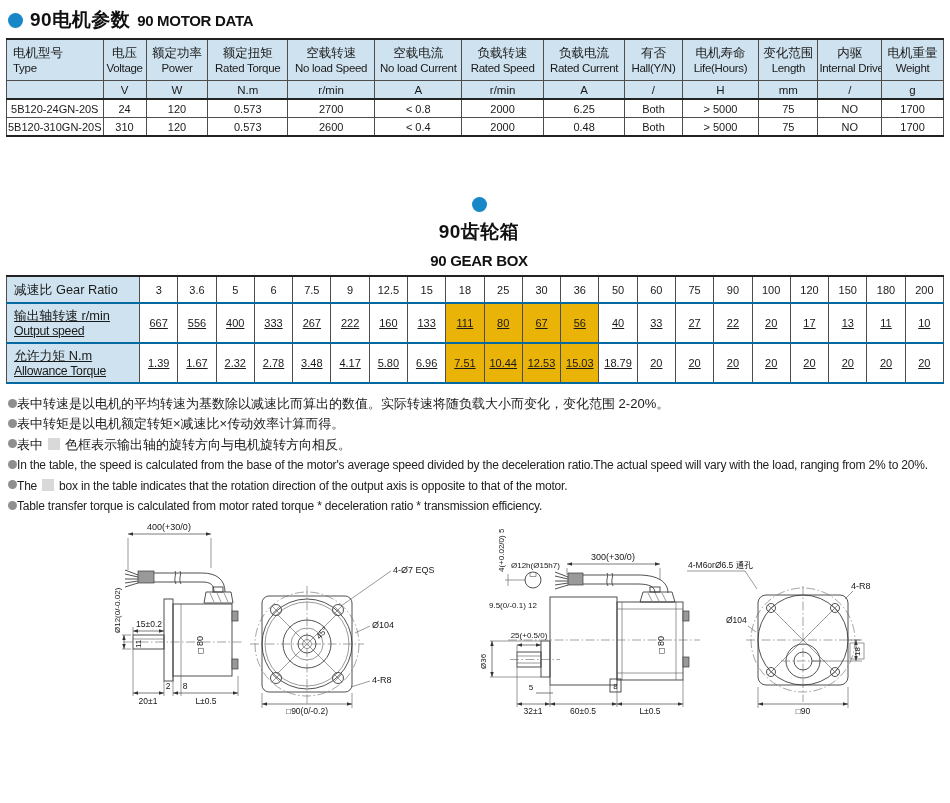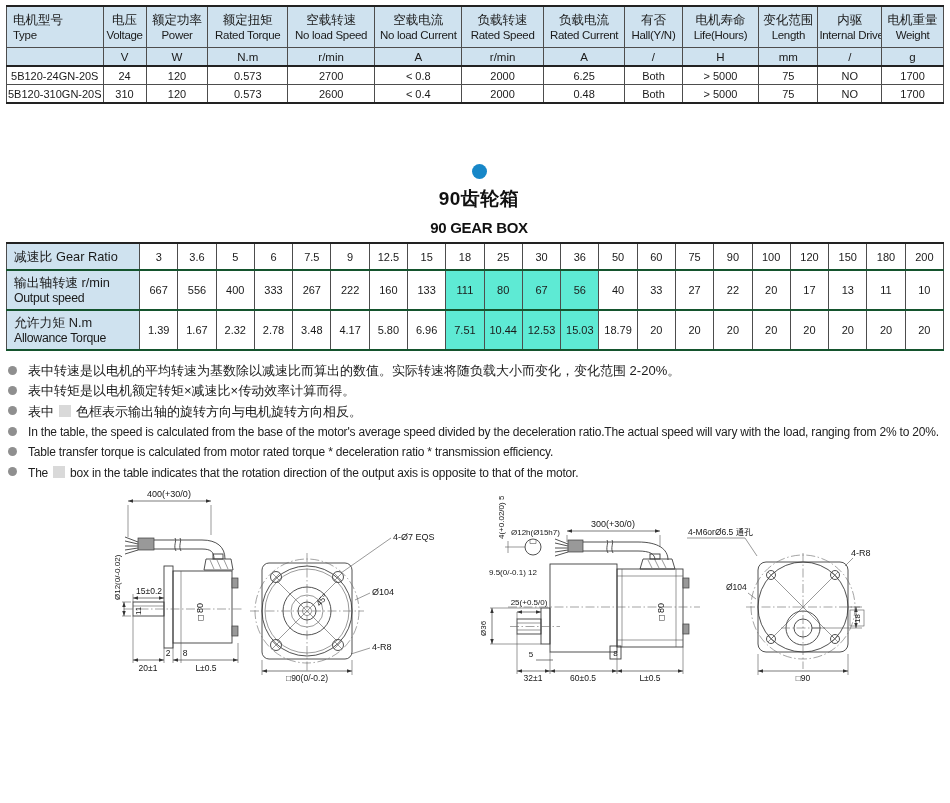--- a/index.html
+++ b/index.html
@@ -27,52 +27,57 @@
   .hen{font-size:11.5px;line-height:14px;letter-spacing:-0.3px;}
   .h2{height:17px;font-size:11.5px;}
   .motor-table tbody td{height:17px;font-size:11px;background:#fff;}
 
   .unit-note{width:938px;margin:0 6px;text-align:right;margin-top:-16px;}
   .un-cn{font-size:13.5px;font-weight:bold;}
   .un-en{font-size:12.5px;letter-spacing:-0.2px;}
 
   .gear-table{margin-top:6px;border:1.5px solid #222;}
   .gear-table th,.gear-table td{border-left:1px solid #4d4d4d;border-right:1px solid #4d4d4d;}
-  .gear-table tr{border-top:2px solid #222;border-bottom:2px solid #14532d;}
+  .gear-table tr{border-top:2px solid #222;border-bottom:2px solid #0369a1;}
   .glabel{background:#cfe2ef;text-align:left;padding-left:7px;}
   .gl1{font-size:12.8px;line-height:17px;}
   .gl2{font-size:12.3px;line-height:15px;letter-spacing:-0.3px;}
   .gr1 th,.gr1 td{height:25px;}
-  .gr2 th,.gr2 td,.gr3 th,.gr3 td{height:38px;}
+  .gr2 th,.gr2 td,.gr3 th,.gr3 td{height:38px;text-decoration:underline;}
   .ghead{background:#cfe2ef;font-size:11.5px;}
   .gear-table td{font-size:11px;background:#fff;}
-  td.gray{background:#5eead4;}
+  td.gray{background:#eab308;}
 
   .notes{margin:10px 6px 0 8px;}
-  .note{display:flex;align-items:flex-start;gap:11px;line-height:20px;font-size:13px;color:#1a1a1a;}
+  .note{display:flex;align-items:flex-start;gap:0;line-height:20px;font-size:13px;color:#1a1a1a;}
   .note-en{font-size:12px;letter-spacing:-0.2px;color:#222;}
   .note-cn + .note-en{margin-top:0;text-align:right;}
   .nbullet{width:9px;height:9px;border-radius:50%;background:#8f8f8f;flex:0 0 auto;margin-top:5px;}
   .graybox{display:inline-block;width:12px;height:12px;background:#d9d9d9;margin:0 5px;vertical-align:-1px;flex:0 0 auto;margin-top:4px;}
 
   .drawing-wrap{margin-top:2px;}
   svg text{font-family:"Liberation Sans",sans-serif;font-size:9px;fill:#161616;}
   .ln{stroke:#3d3d3d;stroke-width:0.9;fill:none;}
   .thin{stroke:#555;stroke-width:0.6;fill:none;}
   .cl{stroke:#666;stroke-width:0.6;fill:none;stroke-dasharray:9 2.5 1.5 2.5;}
   .dim{stroke:#444;stroke-width:0.7;fill:none;}
   .fillc{fill:#999;stroke:#3d3d3d;stroke-width:0.7;}
   .t8{font-size:8px;}
   .t85{font-size:8.5px;}
 </style>
 </head>
 <body>
 
 <div class="page">
 
+  <div class="section-header sh-motor">
+    <span class="bullet"></span>
+    <span class="title-cn">90电机参数</span>
+    <span class="title-en">90 MOTOR DATA</span>
+  </div>
 
   <table class="motor-table">
       <colgroup>
         <col style="width:10.3%">
         <col style="width:4.6%">
         <col style="width:6.6%">
         <col style="width:8.5%">
         <col style="width:9.3%">
         <col style="width:9.3%">
         <col style="width:8.7%">
@@ -316,25 +321,25 @@
       <div class="note note-cn">
         <span class="nbullet"></span>
         <span><span>表中</span><span class="graybox"></span><span>色框表示输出轴的旋转方向与电机旋转方向相反。</span></span>
       </div>
       <div class="note note-en">
         <span class="nbullet"></span>
         <span>In the table, the speed is calculated from the base of the motor's average speed  divided by the deceleration ratio.The actual speed will vary with the load, ranging from 2% to 20%.</span>
       </div>
       <div class="note note-en">
         <span class="nbullet"></span>
-        <span>Table transfer torque is calculated from motor rated torque * deceleration ratio * transmission efficiency.</span>
+        <span><span>The</span><span class="graybox"></span><span>box in the table indicates that the rotation direction of the output axis is opposite to that of the motor.</span></span>
       </div>
       <div class="note note-en">
         <span class="nbullet"></span>
-        <span><span>The</span><span class="graybox"></span><span>box in the table indicates that the rotation direction of the output axis is opposite to that of the motor.</span></span>
+        <span>Table transfer torque is calculated from motor rated torque * deceleration ratio * transmission efficiency.</span>
       </div>
     </div>
 
 
   <div class="drawing-wrap">
   <svg width="950" height="250" viewBox="0 38 950 250">
     <defs>
       <marker id="ma" markerWidth="9" markerHeight="8" refX="7.5" refY="4" orient="auto-start-reverse">
         <path d="M0,1.4 L7.5,4 L0,6.6 Z" fill="#333"></path>
       </marker>

